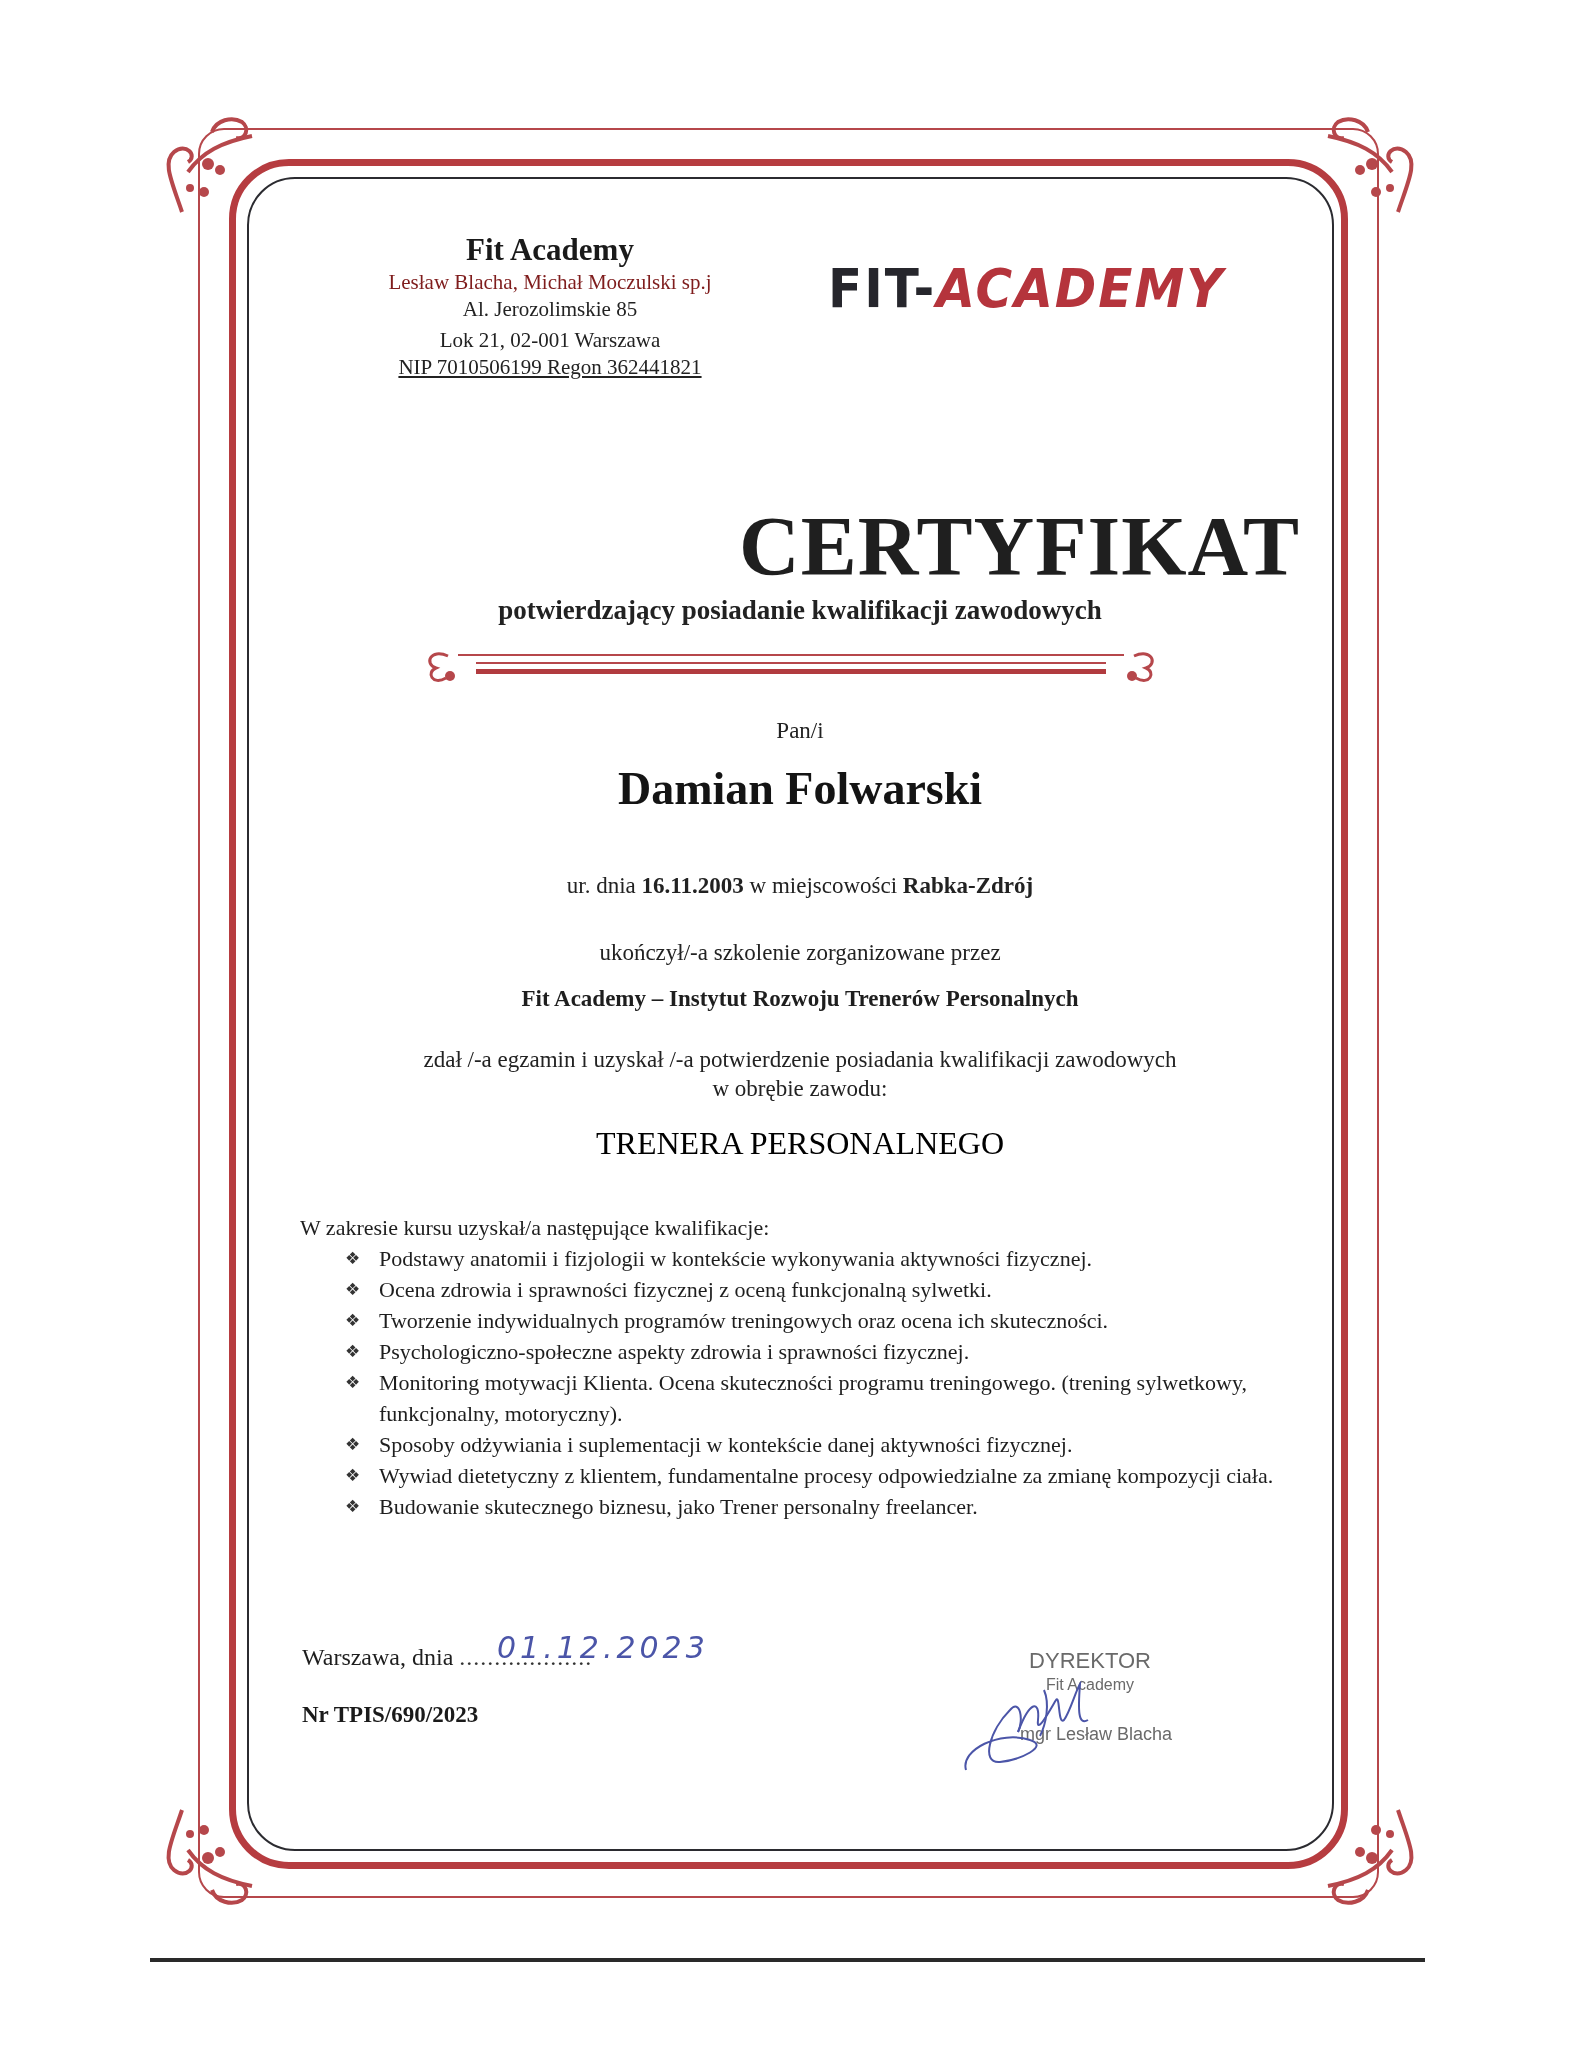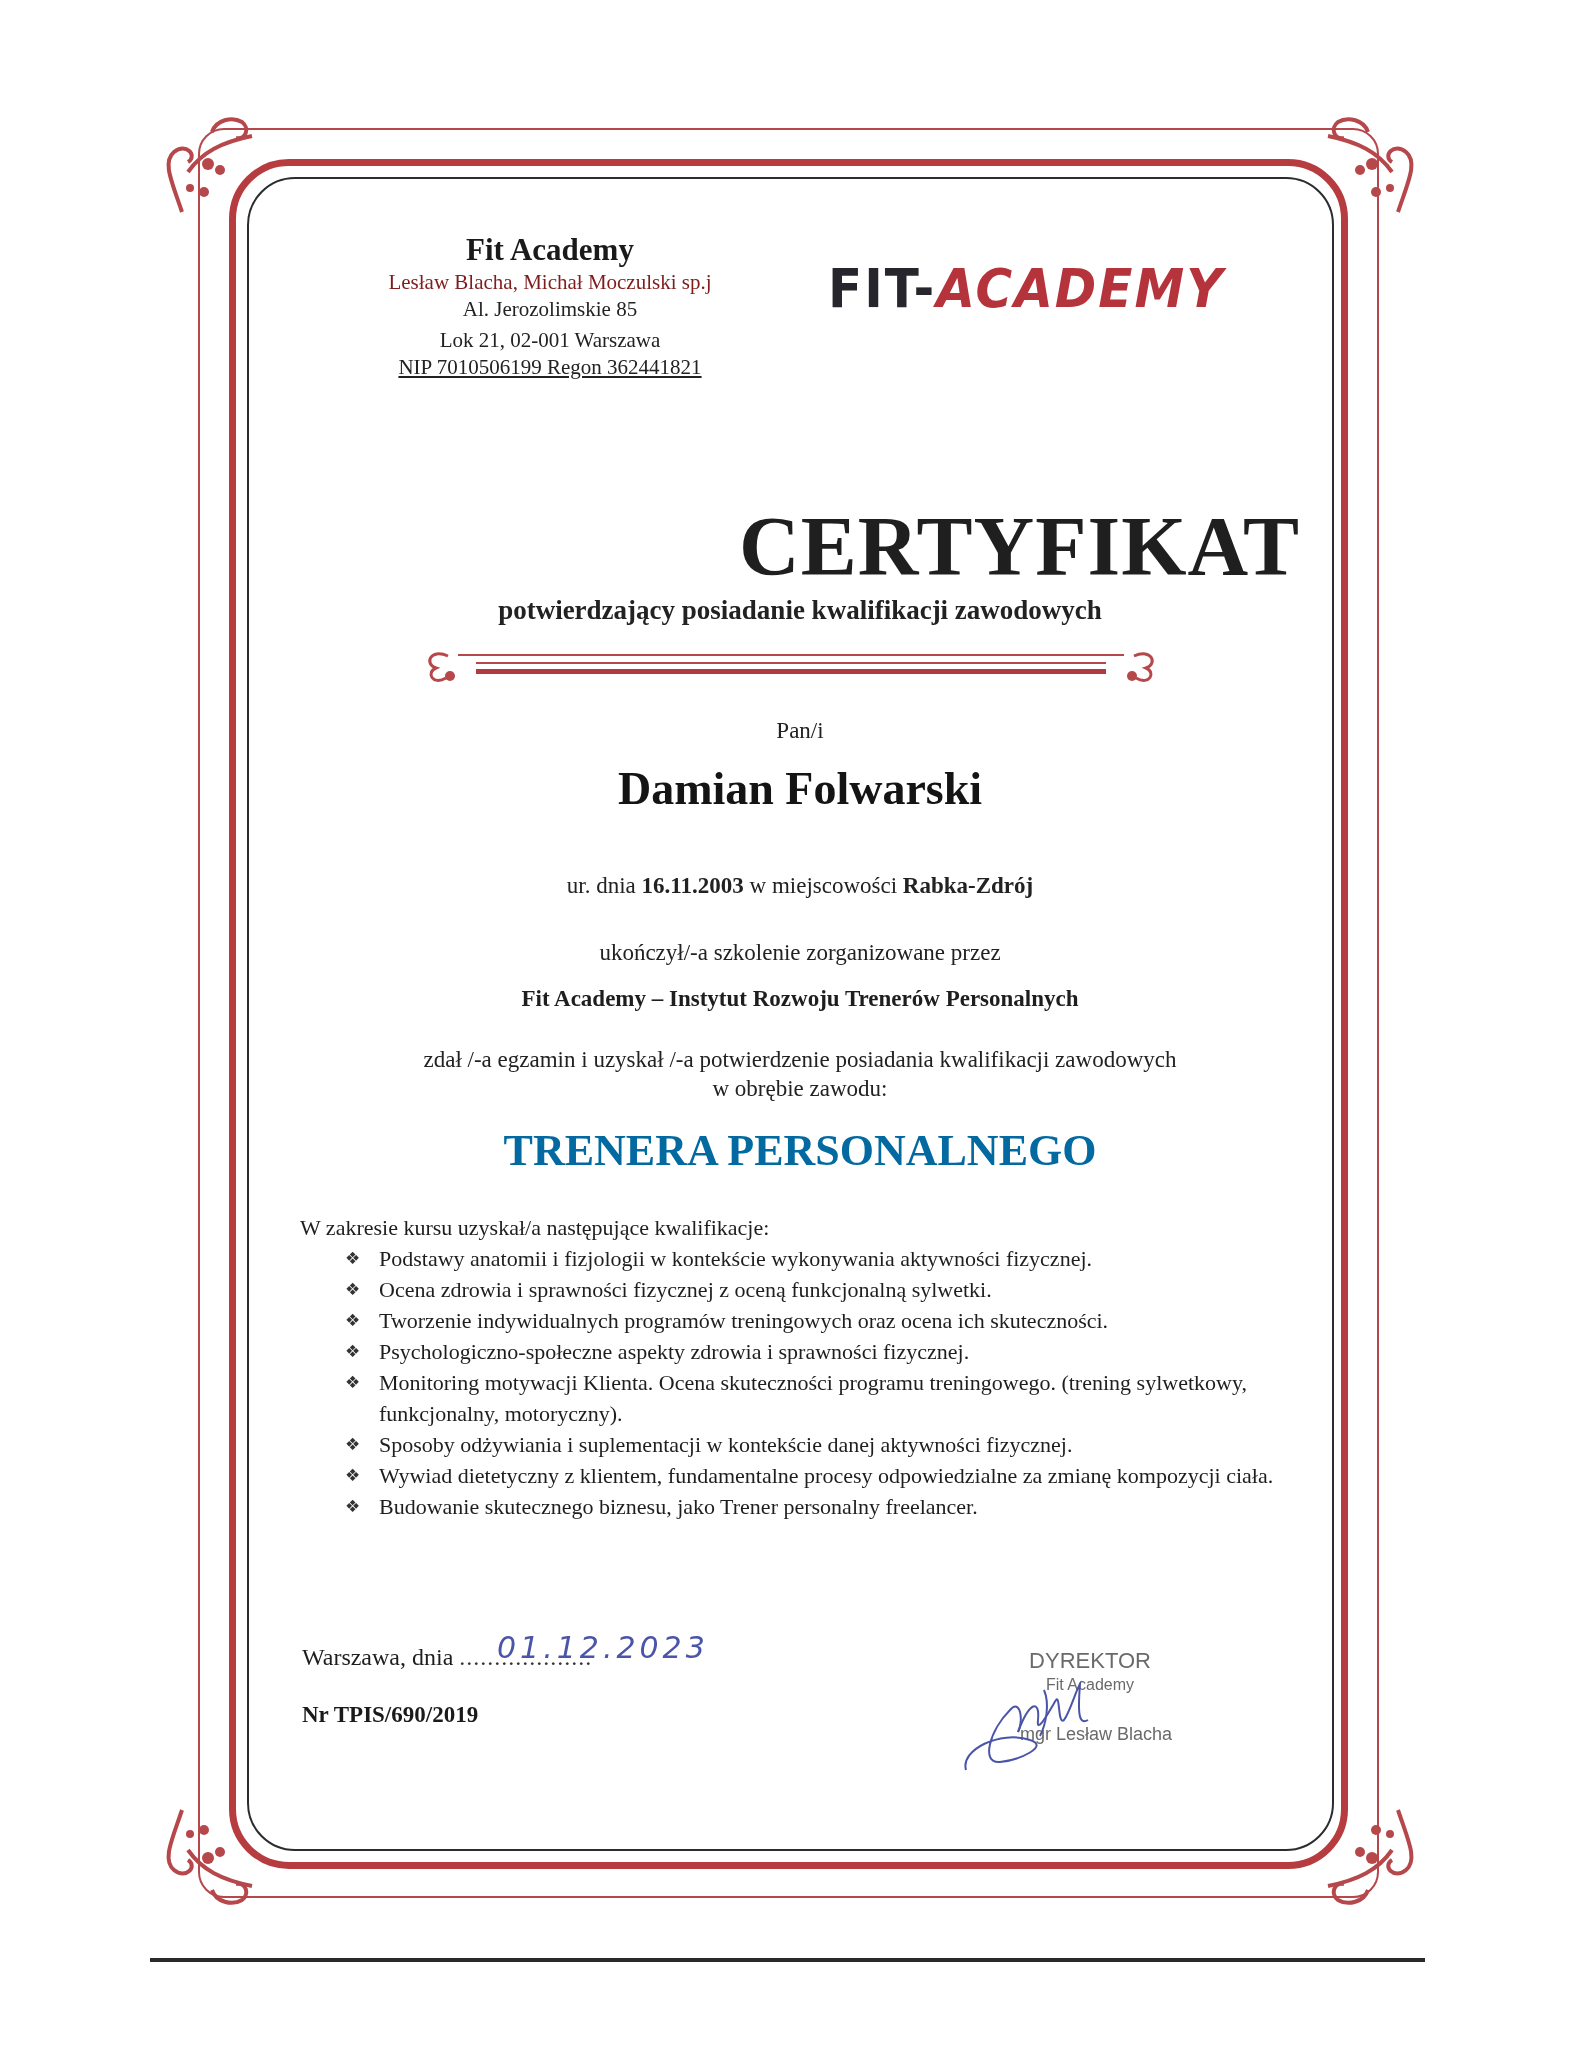--- a/index.html
+++ b/index.html
@@ -23,21 +23,21 @@
   .logo { position:absolute; left:828px; top:260px; font-family:"DejaVu Sans", sans-serif;
           font-weight:bold; font-size:50px; letter-spacing:2px; transform:scaleY(1.05); }
   .logo .fit { color:#26262c; }
   .logo .acad { color:#b5343c; font-style:italic; }
 
   .title { font-size:84px; font-weight:bold; letter-spacing:1px; color:#1f1f1f;text-align:right; }
   .subtitle { font-size:27px; font-weight:bold; color:#222; }
   .body-txt { font-size:23px; color:#222; }
   .name { font-size:46px; font-weight:bold; color:#141414; }
   .bold-line { font-size:23px; font-weight:bold; color:#1e1e1e; }
-  .profession { font-size:44px; font-weight:bold; color:#0369a1; }
+  .profession { font-size:32px; font-weight:normal; color:#000000; }
 
   .quals { position:absolute; left:300px; top:1212px; width:980px; font-size:22px; line-height:31px; color:#1e1e1e; }
   .quals ul { list-style:none; margin:0; padding:0 0 0 45px; }
   .quals li { position:relative; padding-left:34px; }
   .quals .bullet { position:absolute; left:0; top:0; font-size:17px; color:#333; font-family:"DejaVu Sans", sans-serif; }
 
   .date-line { font-size:24px; color:#1e1e1e; }
   .dots { letter-spacing:1px; color:#333; }
   .hand { font-family:"DejaVu Sans", sans-serif; font-size:30px; color:#4b55a8; font-style:italic; position:absolute; }
   .nr { font-size:23px; font-weight:bold; }
@@ -168,21 +168,21 @@
     <li><span class="bullet">❖</span><span>Wywiad dietetyczny z klientem, fundamentalne procesy odpowiedzialne za zmianę kompozycji ciała.</span></li>
     <li><span class="bullet">❖</span><span>Budowanie skutecznego biznesu, jako Trener personalny freelancer.</span></li>
   </ul>
 </div>
 
 <div class="abs date-line" style="left:302px;top:1644px;">
   <span>Warszawa, dnia</span>
   <span class="dots">...................</span>
 </div>
 <div class="hand" style="left:497px;top:1630px;letter-spacing:4px;">01.12.2023</div>
-<div class="abs nr" style="left:302px;top:1702px;">Nr TPIS/690/2019</div>
+<div class="abs nr" style="left:302px;top:1702px;">Nr TPIS/690/2023</div>
 
 <div class="abs stamp center" style="left:1015px;top:1648px;width:150px;font-size:22px;">DYREKTOR</div>
 <div class="abs stamp center" style="left:1015px;top:1676px;width:150px;font-size:16px;">Fit Academy</div>
 <div class="abs stamp" style="left:1020px;top:1724px;font-size:18px;">mgr Lesław Blacha</div>
 <svg class="abs" style="left:960px;top:1670px;" width="150" height="110" viewBox="0 0 150 110">
   <g fill="none" stroke="#4b55a8" stroke-width="2">
     <path d="M6 100 C0 80 40 60 70 70 C90 76 60 90 40 92 C20 94 30 60 50 40 C60 28 64 50 58 62"></path>
     <path d="M58 62 C70 30 80 30 78 50 C76 66 90 40 96 30 C100 24 98 56 104 50 C110 42 116 20 120 14 C118 40 118 56 128 50"></path>
     <path d="M84 20 C90 34 86 54 80 66"></path>
   </g>

